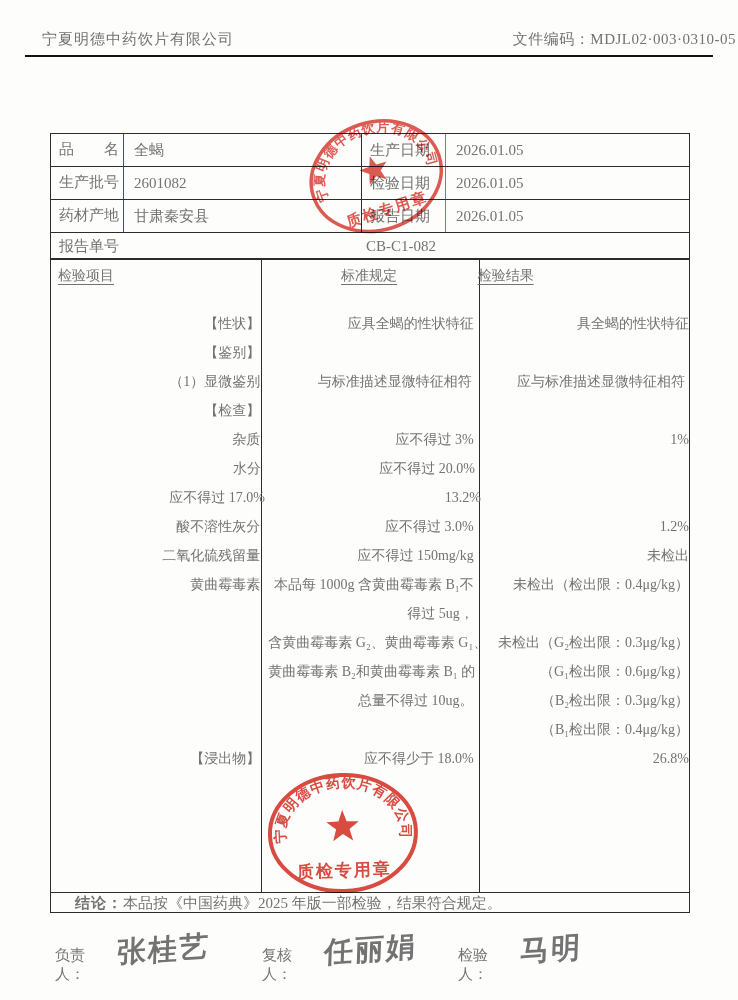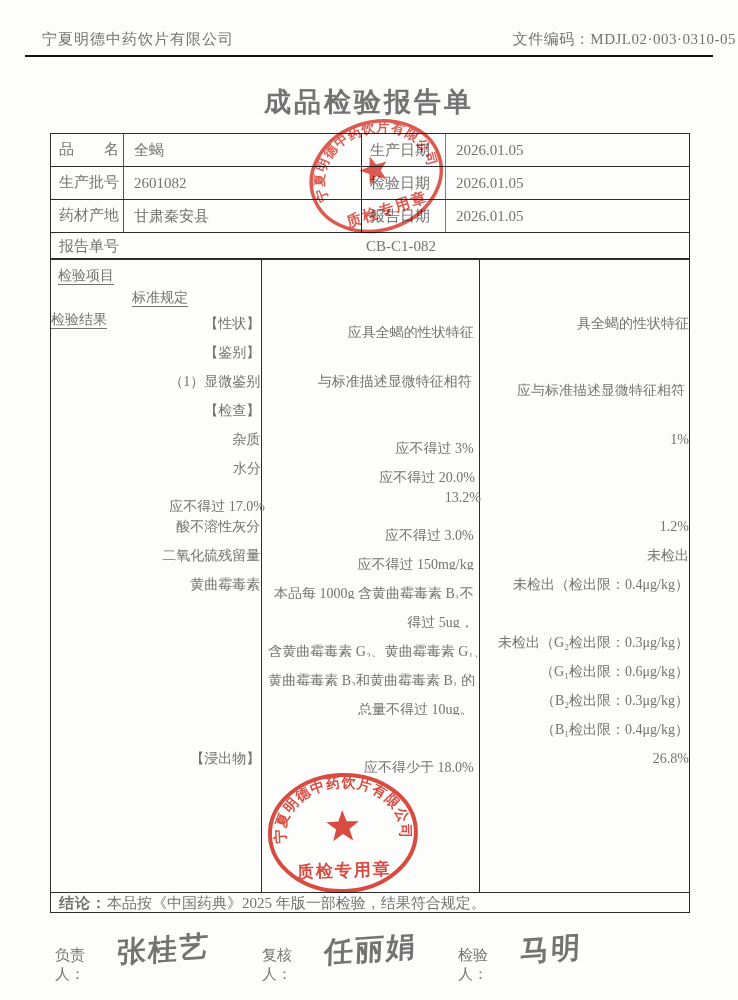--- a/index.html
+++ b/index.html
@@ -25,33 +25,33 @@
   .ic.l2{width:85px;padding-left:8px;border-left:1px solid #2c2c2c;border-right:1px solid #0ea5e9;}
   .ic.v2{flex:1;padding-left:10px;}
   .report-no-label{padding-left:8px;}
   .report-no-value{position:absolute;left:315px;top:0;}
   
   .main-table{position:absolute;left:50px;top:258px;width:640px;height:655px;
               border:1px solid #2c2c2c;box-sizing:border-box;font-size:14px;}
   .vline{position:absolute;top:0;width:1px;height:633px;background:#2c2c2c;}
   .vline.v1{left:210px;} .vline.v2{left:428px;}
   .hline-conclusion{position:absolute;left:0;top:633px;width:100%;height:1px;background:#2c2c2c;}
-  .thead{position:absolute;top:6px;left:0;width:100%;display:flex;height:22px;line-height:22px;flex-direction:column;}
+  .thead{position:absolute;top:6px;left:0;width:100%;display:flex;height:22px;line-height:22px;}
   .th{box-sizing:border-box;text-decoration:underline;text-underline-offset:4px;}
   .th.h1{width:210px;padding-left:7px;text-align:left;}
   .th.h2{width:218px;text-align:center;}
   .th.h3{width:212px;text-align:left;}
   .tlines{position:absolute;left:0;top:50px;width:100%;}
   .tline{display:flex;height:29px;line-height:29px;text-align:right;}
   .tcell{box-sizing:border-box;overflow:hidden;white-space:nowrap;}
   .tcell.c1{width:210px;padding-left:7px;}
-  .tcell.c2{width:218px;padding-left:8px;padding-right:4px;margin-top:9px;}
+  .tcell.c2{width:218px;padding-left:8px;padding-right:4px;}
   .tcell.c3{width:212px;padding-left:8px;}
   .tcell.c3.indent{padding-left:52px;}
-  .conclusion{position:absolute;left:0;top:634px;width:100%;height:21px;line-height:21px;
+  .conclusion{position:absolute;left:16px;top:634px;width:100%;height:21px;line-height:21px;
               font-size:15px;padding-left:8px;box-sizing:border-box;white-space:nowrap;}
   .conclusion b{letter-spacing:1px;}
   
   .sig-row{position:absolute;left:0;top:928px;width:100%;height:60px;}
   .sig-group{position:absolute;top:0;height:60px;}
   .sig-label{position:absolute;top:18px;left:0;font-size:15px;}
   .sig-name{position:absolute;top:2px;left:62px;font-size:29px;font-weight:bold;
             transform:rotate(-4deg) skewX(-6deg);letter-spacing:2px;white-space:nowrap;
             font-family:"Liberation Serif","DejaVu Serif",serif;}
   .sig-g1{left:55px;} .sig-g2{left:262px;} .sig-g3{left:458px;}
@@ -63,21 +63,20 @@
 </style>
 </head>
 <body>
 
 <div class="page">
 
   <div class="company">宁夏明德中药饮片有限公司</div>
   <div class="doccode">文件编码：MDJL02·003·0310-05</div>
   <div class="header-rule"></div>
 
-  <div class="title">成品检验报告单</div>
 
   <div class="info-table">
     <div class="info-row">
       <div class="ic l1">品　　名</div>
       <div class="ic v1">全蝎</div>
       <div class="ic l2">生产日期</div>
       <div class="ic v2">2026.01.05</div>
     </div>
     <div class="info-row">
       <div class="ic l1">生产批号</div>

